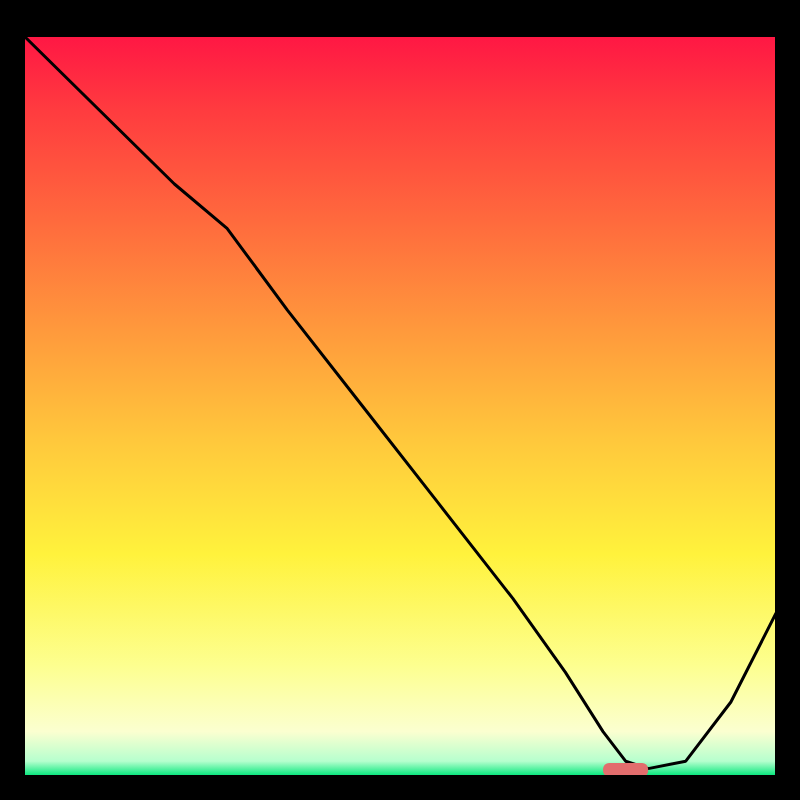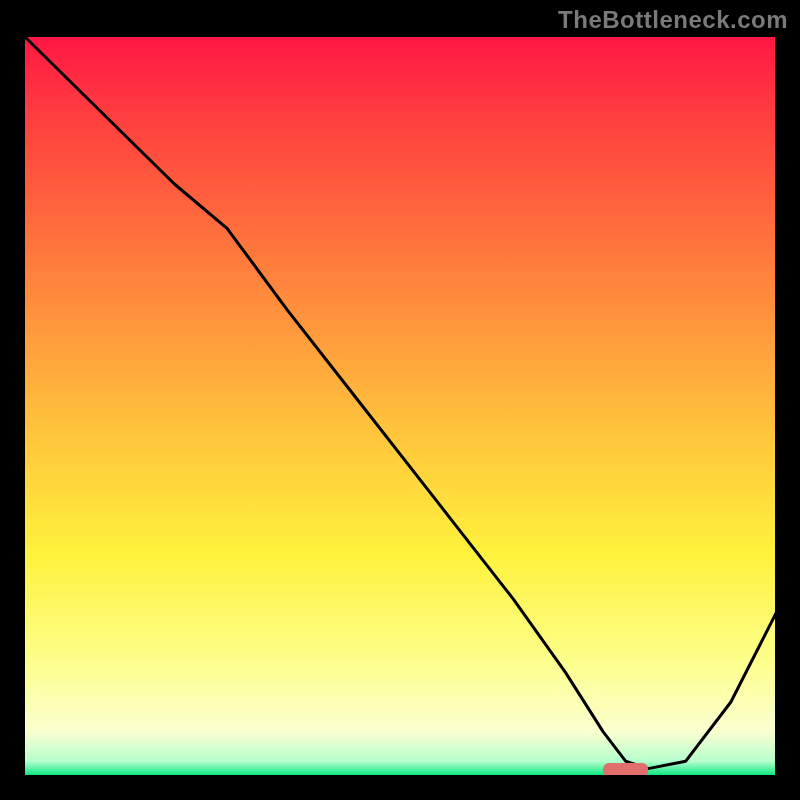--- a/index.html
+++ b/index.html
@@ -35,21 +35,20 @@
     background: #000;
   }
   svg {
     display: block;
   }
 </style>
 </head>
 <body>
 
 <div class="outer">
-  <div class="watermark">TheBottleneck.com</div>
 
   <div class="plot-frame">
     <svg id="chart-svg" width="752" height="740" viewBox="0 0 752 740">
       <defs>
         <linearGradient id="heat" x1="0" y1="0" x2="0" y2="1">
             <stop offset="0%" stop-color="#ff1744"></stop>
             <stop offset="10%" stop-color="#ff3b3f"></stop>
             <stop offset="25%" stop-color="#ff6a3d"></stop>
             <stop offset="40%" stop-color="#ff9a3c"></stop>
             <stop offset="55.00000000000001%" stop-color="#ffc93c"></stop>

